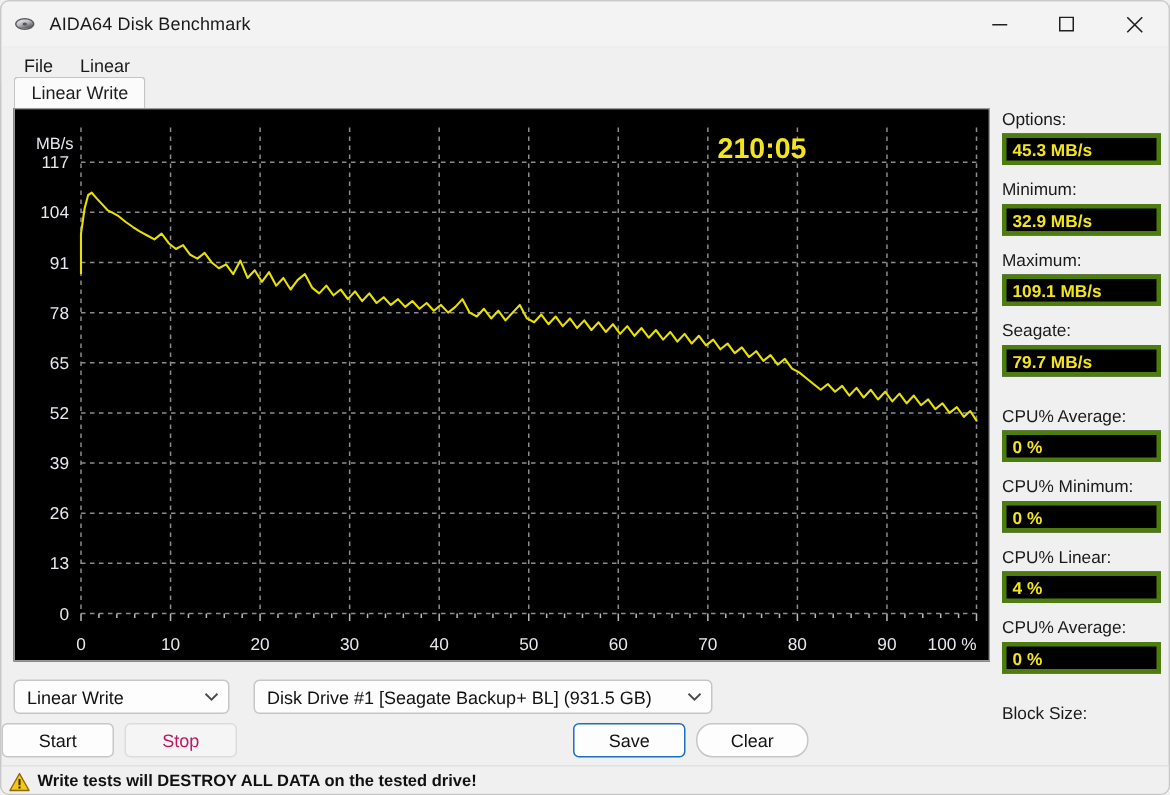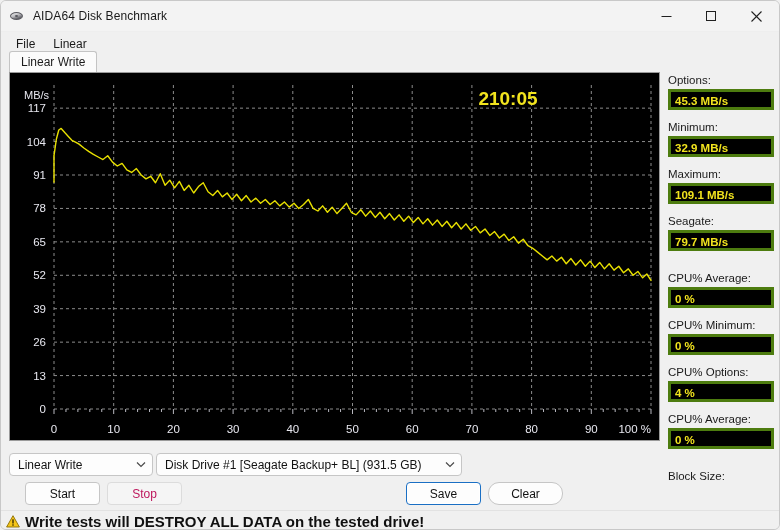--- a/index.html
+++ b/index.html
@@ -149,25 +149,25 @@
     border-radius: 4px;
     display: flex;
     align-items: center;
     font-size: 12px;
     color: #121212;
     padding: 0 6px 0 8px;
   }
   .sel .txt { flex: 1 1 auto; white-space: nowrap; overflow: hidden; }
   .sel .chev { margin-left: 8px; color: #444; display: flex; align-items: center; }
   #test-select { width: 144px; }
-  #drive-select { width: 306px; margin-left: 3px; }
+  #drive-select { width: 306px; margin-left: 16px; }
 
   .row-buttons {
     position: absolute;
-    left: 24px; top: 481px;
+    left: 0; top: 481px;
     width: 447px;
     height: 23px;
   }
   .btn {
     position: absolute;
     height: 23px;
     background: #fdfdfd;
     border: 1px solid #c6c6c6;
     border-radius: 4px;
     font-size: 12px;
@@ -188,21 +188,21 @@
     position: absolute;
     left: 0; top: 509px;
     width: 780px; height: 21px;
     display: flex;
     align-items: center;
     background: #f0f0f0;
     border-top: 1px solid #e2e2e2;
   }
   .warn-icon { margin-left: 5px; margin-right: 5px; display: flex; }
   .warn-text {
-    font-size: 15px;
+    font-size: 11px;
     font-weight: bold;
     color: #101010;
   }
 </style>
 </head>
 <body>
 
 <div id="app">
 
   <div class="titlebar">
@@ -358,21 +358,21 @@
       <div class="stat-value">32.9 MB/s</div>
       <div class="stat-label">Maximum:</div>
       <div class="stat-value">109.1 MB/s</div>
       <div class="stat-label">Seagate:</div>
       <div class="stat-value">79.7 MB/s</div>
       <div class="stat-gap"></div>
       <div class="stat-label">CPU% Average:</div>
       <div class="stat-value">0 %</div>
       <div class="stat-label">CPU% Minimum:</div>
       <div class="stat-value">0 %</div>
-      <div class="stat-label">CPU% Options:</div>
+      <div class="stat-label">CPU% Linear:</div>
       <div class="stat-value">4 %</div>
       <div class="stat-label">CPU% Average:</div>
       <div class="stat-value">0 %</div>
       <div class="stat-gap"></div>
       <div class="stat-label">Block Size:</div>
     </div>
 
   <div class="row-selects">
     <div class="sel" id="test-select">
       <span class="txt">Linear Write</span>

